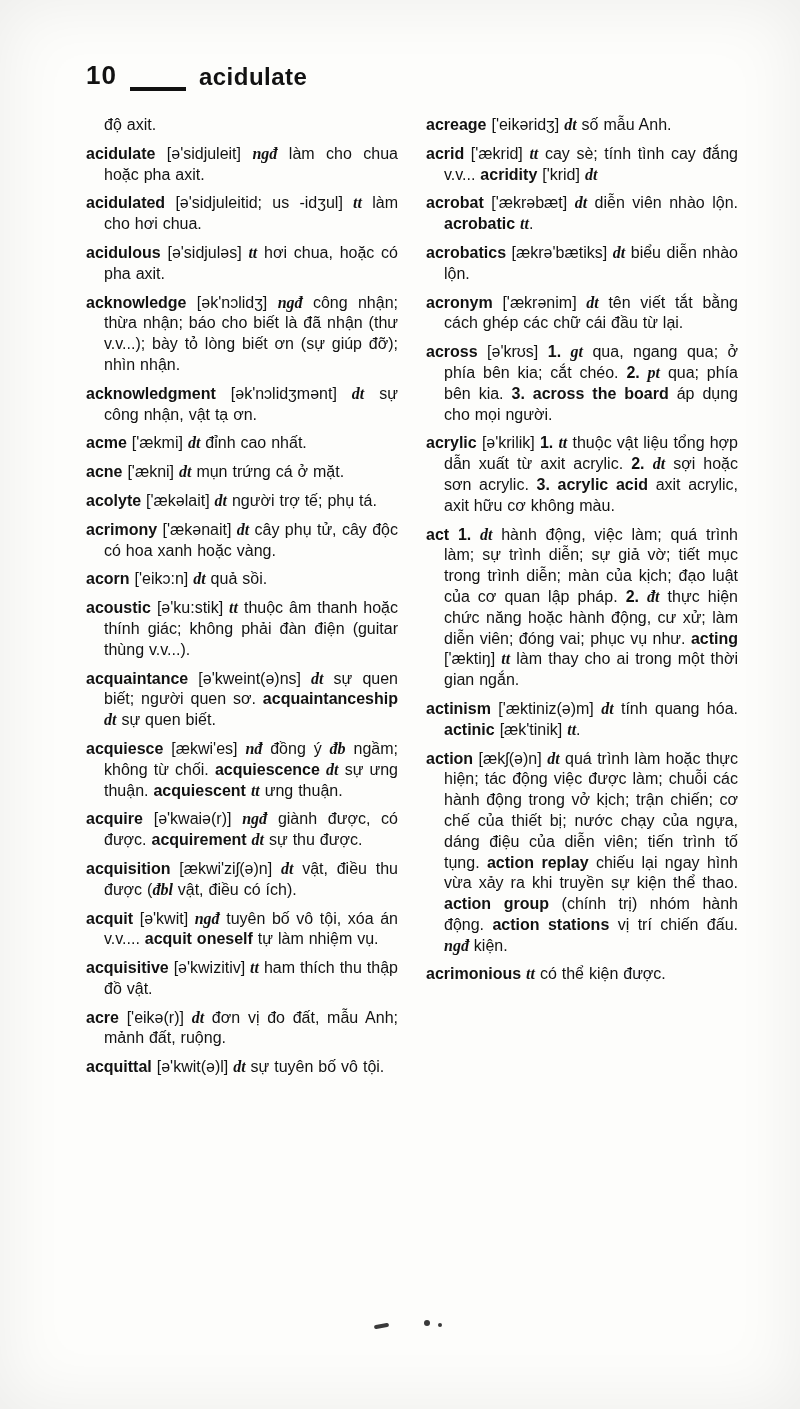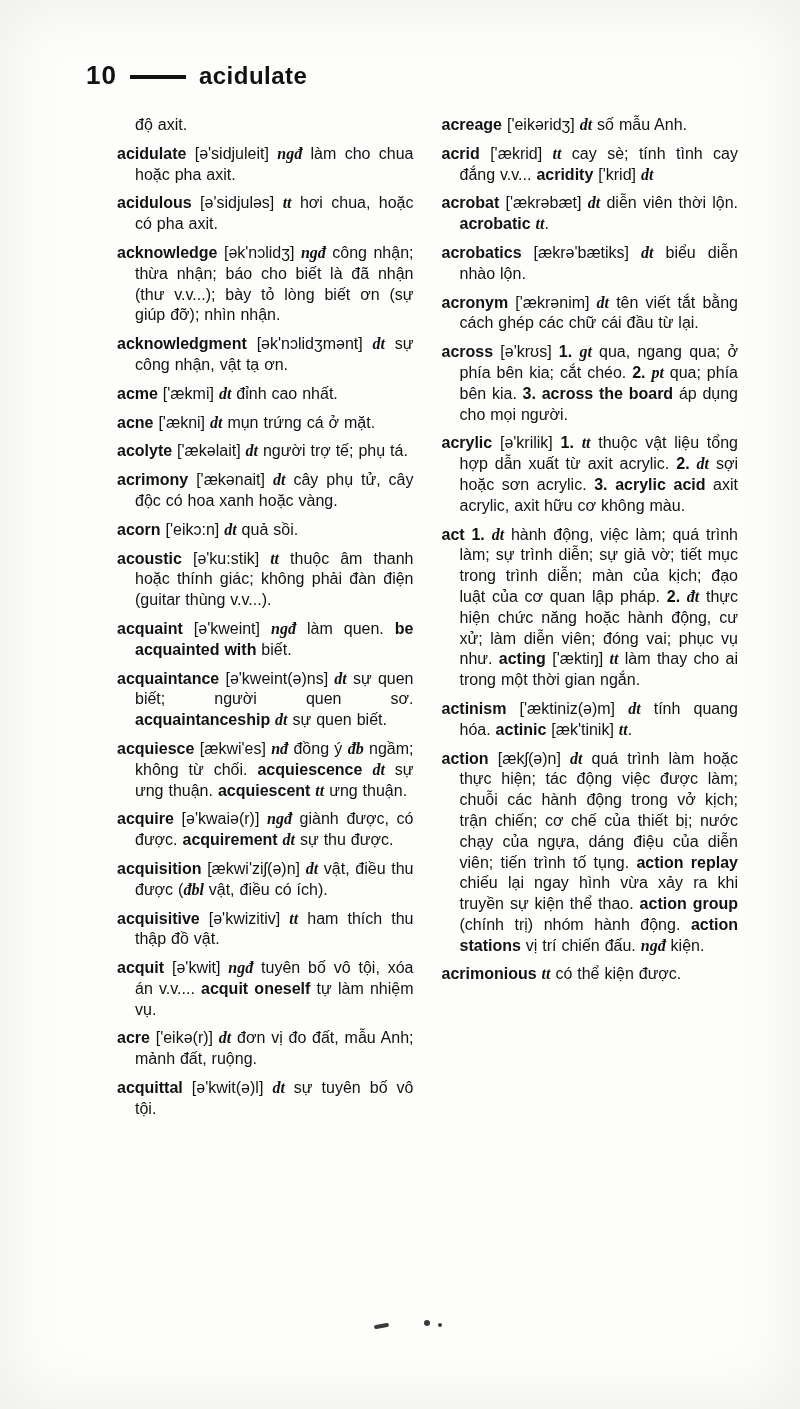--- a/index.html
+++ b/index.html
@@ -9,21 +9,21 @@
     height: 1409px;
     position: relative;
     overflow: hidden;
     font-family: "Liberation Sans", sans-serif;
     color: #121212;
     background: #fdfdfb;
     box-shadow: inset 0 0 70px rgba(0,0,0,0.07);
   }
   .page-header {
     display: flex;
-    align-items: center;
+    align-items: flex-end;
     gap: 13px;
     padding: 60px 0 0 86px;
   }
   .page-number {
     font-size: 26px;
     font-weight: 700;
     letter-spacing: 1px;
   }
   .header-rule {
     display: inline-block;
@@ -34,21 +34,20 @@
   }
   .guide-word {
     font-size: 24px;
     font-weight: 700;
     letter-spacing: 0.5px;
   }
   .columns {
     display: flex;
     gap: 28px;
     padding: 24px 62px 0 86px;
-    margin-left: 31px;
   }
   .column { flex: 1; min-width: 0; }
   .entry {
     font-size: 16px;
     line-height: 1.3;
     text-align: justify;
     padding-left: 18px;
     text-indent: -18px;
     margin-bottom: 8px;
     word-spacing: 0.5px;
@@ -72,43 +71,43 @@
   <header class="page-header">
     <span class="page-number">10</span>
     <span class="header-rule"></span>
     <span class="guide-word">acidulate</span>
   </header>
 
   <main class="columns">
     <section class="column">
         <p class="entry continuation"><span class="seg-plain">độ axit.</span></p>
         <p class="entry"><span class="seg-bold">acidulate</span><span class="seg-plain"> [ə'sidjuleit] </span><span class="seg-italic">ngđ</span><span class="seg-plain"> làm cho chua hoặc pha axit.</span></p>
+        <p class="entry"><span class="seg-bold">acidulated</span><span class="seg-plain"> [ə'sidjuleitid; us -idʒul] </span><span class="seg-italic">tt</span><span class="seg-plain"> làm cho hơi chua.</span></p>
         <p class="entry"><span class="seg-bold">acidulous</span><span class="seg-plain"> [ə'sidjuləs] </span><span class="seg-italic">tt</span><span class="seg-plain"> hơi chua, hoặc có pha axit.</span></p>
         <p class="entry"><span class="seg-bold">acknowledge</span><span class="seg-plain"> [ək'nɔlidʒ] </span><span class="seg-italic">ngđ</span><span class="seg-plain"> công nhận; thừa nhận; báo cho biết là đã nhận (thư v.v...); bày tỏ lòng biết ơn (sự giúp đỡ); nhìn nhận.</span></p>
         <p class="entry"><span class="seg-bold">acknowledgment</span><span class="seg-plain"> [ək'nɔlidʒmənt] </span><span class="seg-italic">dt</span><span class="seg-plain"> sự công nhận, vật tạ ơn.</span></p>
         <p class="entry"><span class="seg-bold">acme</span><span class="seg-plain"> ['ækmi] </span><span class="seg-italic">dt</span><span class="seg-plain"> đỉnh cao nhất.</span></p>
         <p class="entry"><span class="seg-bold">acne</span><span class="seg-plain"> ['ækni] </span><span class="seg-italic">dt</span><span class="seg-plain"> mụn trứng cá ở mặt.</span></p>
         <p class="entry"><span class="seg-bold">acolyte</span><span class="seg-plain"> ['ækəlait] </span><span class="seg-italic">dt</span><span class="seg-plain"> người trợ tế; phụ tá.</span></p>
         <p class="entry"><span class="seg-bold">acrimony</span><span class="seg-plain"> ['ækənait] </span><span class="seg-italic">dt</span><span class="seg-plain"> cây phụ tử, cây độc có hoa xanh hoặc vàng.</span></p>
         <p class="entry"><span class="seg-bold">acorn</span><span class="seg-plain"> ['eikɔ:n] </span><span class="seg-italic">dt</span><span class="seg-plain"> quả sồi.</span></p>
         <p class="entry"><span class="seg-bold">acoustic</span><span class="seg-plain"> [ə'ku:stik] </span><span class="seg-italic">tt</span><span class="seg-plain"> thuộc âm thanh hoặc thính giác; không phải đàn điện (guitar thùng v.v...).</span></p>
-        <p class="entry"><span class="seg-bold">acquaint</span><span class="seg-plain"> [ə'kweint] </span><span class="seg-italic">ngđ</span><span class="seg-plain"> làm quen. </span><span class="seg-bold">be acquainted with</span><span class="seg-plain"> biết.</span></p>
         <p class="entry"><span class="seg-bold">acquaintance</span><span class="seg-plain"> [ə'kweint(ə)ns] </span><span class="seg-italic">dt</span><span class="seg-plain"> sự quen biết; người quen sơ. </span><span class="seg-bold">acquaintanceship</span><span class="seg-plain"> </span><span class="seg-italic">dt</span><span class="seg-plain"> sự quen biết.</span></p>
         <p class="entry"><span class="seg-bold">acquiesce</span><span class="seg-plain"> [ækwi'es] </span><span class="seg-italic">nđ</span><span class="seg-plain"> đồng ý </span><span class="seg-italic">đb</span><span class="seg-plain"> ngầm; không từ chối. </span><span class="seg-bold">acquiescence</span><span class="seg-plain"> </span><span class="seg-italic">dt</span><span class="seg-plain"> sự ưng thuận. </span><span class="seg-bold">acquiescent</span><span class="seg-plain"> </span><span class="seg-italic">tt</span><span class="seg-plain"> ưng thuận.</span></p>
         <p class="entry"><span class="seg-bold">acquire</span><span class="seg-plain"> [ə'kwaiə(r)] </span><span class="seg-italic">ngđ</span><span class="seg-plain"> giành được, có được. </span><span class="seg-bold">acquirement</span><span class="seg-plain"> </span><span class="seg-italic">dt</span><span class="seg-plain"> sự thu được.</span></p>
         <p class="entry"><span class="seg-bold">acquisition</span><span class="seg-plain"> [ækwi'ziʃ(ə)n] </span><span class="seg-italic">dt</span><span class="seg-plain"> vật, điều thu được (</span><span class="seg-italic">đbl</span><span class="seg-plain"> vật, điều có ích).</span></p>
+        <p class="entry"><span class="seg-bold">acquit</span><span class="seg-plain"> [ə'kwit] </span><span class="seg-italic">ngđ</span><span class="seg-plain"> tuyên bố vô tội, xóa án v.v.... </span><span class="seg-bold">acquit oneself</span><span class="seg-plain"> tự làm nhiệm vụ.</span></p>
         <p class="entry"><span class="seg-bold">acquisitive</span><span class="seg-plain"> [ə'kwizitiv] </span><span class="seg-italic">tt</span><span class="seg-plain"> ham thích thu thập đồ vật.</span></p>
-        <p class="entry"><span class="seg-bold">acquit</span><span class="seg-plain"> [ə'kwit] </span><span class="seg-italic">ngđ</span><span class="seg-plain"> tuyên bố vô tội, xóa án v.v.... </span><span class="seg-bold">acquit oneself</span><span class="seg-plain"> tự làm nhiệm vụ.</span></p>
         <p class="entry"><span class="seg-bold">acre</span><span class="seg-plain"> ['eikə(r)] </span><span class="seg-italic">dt</span><span class="seg-plain"> đơn vị đo đất, mẫu Anh; mảnh đất, ruộng.</span></p>
         <p class="entry"><span class="seg-bold">acquittal</span><span class="seg-plain"> [ə'kwit(ə)l] </span><span class="seg-italic">dt</span><span class="seg-plain"> sự tuyên bố vô tội.</span></p>
       </section>
     <section class="column">
         <p class="entry"><span class="seg-bold">acreage</span><span class="seg-plain"> ['eikəridʒ] </span><span class="seg-italic">dt</span><span class="seg-plain"> số mẫu Anh.</span></p>
         <p class="entry"><span class="seg-bold">acrid</span><span class="seg-plain"> ['ækrid] </span><span class="seg-italic">tt</span><span class="seg-plain"> cay sè; tính tình cay đắng v.v... </span><span class="seg-bold">acridity</span><span class="seg-plain"> ['krid] </span><span class="seg-italic">dt</span></p>
-        <p class="entry"><span class="seg-bold">acrobat</span><span class="seg-plain"> ['ækrəbæt] </span><span class="seg-italic">dt</span><span class="seg-plain"> diễn viên thời lộn. </span><span class="seg-bold">acrobatic</span><span class="seg-plain"> </span><span class="seg-italic">tt</span><span class="seg-plain">.</span></p>
+        <p class="entry"><span class="seg-bold">acrobat</span><span class="seg-plain"> ['ækrəbæt] </span><span class="seg-italic">dt</span><span class="seg-plain"> diễn viên nhào lộn. </span><span class="seg-bold">acrobatic</span><span class="seg-plain"> </span><span class="seg-italic">tt</span><span class="seg-plain">.</span></p>
         <p class="entry"><span class="seg-bold">acrobatics</span><span class="seg-plain"> [ækrə'bætiks] </span><span class="seg-italic">dt</span><span class="seg-plain"> biểu diễn nhào lộn.</span></p>
         <p class="entry"><span class="seg-bold">acronym</span><span class="seg-plain"> ['ækrənim] </span><span class="seg-italic">dt</span><span class="seg-plain"> tên viết tắt bằng cách ghép các chữ cái đầu từ lại.</span></p>
         <p class="entry"><span class="seg-bold">across</span><span class="seg-plain"> [ə'krʊs] </span><span class="seg-bold">1.</span><span class="seg-plain"> </span><span class="seg-italic">gt</span><span class="seg-plain"> qua, ngang qua; ở phía bên kia; cắt chéo. </span><span class="seg-bold">2.</span><span class="seg-plain"> </span><span class="seg-italic">pt</span><span class="seg-plain"> qua; phía bên kia. </span><span class="seg-bold">3. across the board</span><span class="seg-plain"> áp dụng cho mọi người.</span></p>
         <p class="entry"><span class="seg-bold">acrylic</span><span class="seg-plain"> [ə'krilik] </span><span class="seg-bold">1.</span><span class="seg-plain"> </span><span class="seg-italic">tt</span><span class="seg-plain"> thuộc vật liệu tổng hợp dẫn xuất từ axit acrylic. </span><span class="seg-bold">2.</span><span class="seg-plain"> </span><span class="seg-italic">dt</span><span class="seg-plain"> sợi hoặc sơn acrylic. </span><span class="seg-bold">3. acrylic acid</span><span class="seg-plain"> axit acrylic, axit hữu cơ không màu.</span></p>
         <p class="entry"><span class="seg-bold">act 1.</span><span class="seg-plain"> </span><span class="seg-italic">dt</span><span class="seg-plain"> hành động, việc làm; quá trình làm; sự trình diễn; sự giả vờ; tiết mục trong trình diễn; màn của kịch; đạo luật của cơ quan lập pháp. </span><span class="seg-bold">2.</span><span class="seg-plain"> </span><span class="seg-italic">đt</span><span class="seg-plain"> thực hiện chức năng hoặc hành động, cư xử; làm diễn viên; đóng vai; phục vụ như. </span><span class="seg-bold">acting</span><span class="seg-plain"> ['æktiŋ] </span><span class="seg-italic">tt</span><span class="seg-plain"> làm thay cho ai trong một thời gian ngắn.</span></p>
         <p class="entry"><span class="seg-bold">actinism</span><span class="seg-plain"> ['æktiniz(ə)m] </span><span class="seg-italic">dt</span><span class="seg-plain"> tính quang hóa. </span><span class="seg-bold">actinic</span><span class="seg-plain"> [æk'tinik] </span><span class="seg-italic">tt</span><span class="seg-plain">.</span></p>
         <p class="entry"><span class="seg-bold">action</span><span class="seg-plain"> [ækʃ(ə)n] </span><span class="seg-italic">dt</span><span class="seg-plain"> quá trình làm hoặc thực hiện; tác động việc được làm; chuỗi các hành động trong vở kịch; trận chiến; cơ chế của thiết bị; nước chạy của ngựa, dáng điệu của diễn viên; tiến trình tố tụng. </span><span class="seg-bold">action replay</span><span class="seg-plain"> chiếu lại ngay hình vừa xảy ra khi truyền sự kiện thể thao. </span><span class="seg-bold">action group</span><span class="seg-plain"> (chính trị) nhóm hành động. </span><span class="seg-bold">action stations</span><span class="seg-plain"> vị trí chiến đấu. </span><span class="seg-italic">ngđ</span><span class="seg-plain"> kiện.</span></p>
         <p class="entry"><span class="seg-bold">acrimonious</span><span class="seg-plain"> </span><span class="seg-italic">tt</span><span class="seg-plain"> có thể kiện được.</span></p>
       </section>
   </main>

